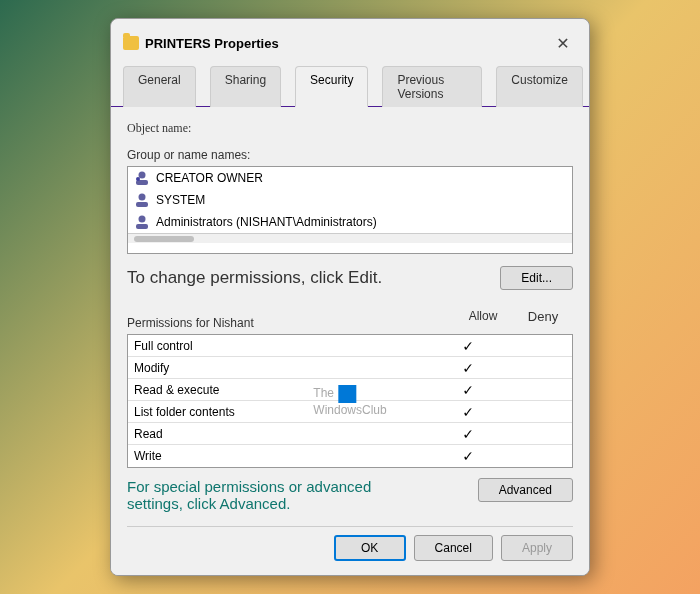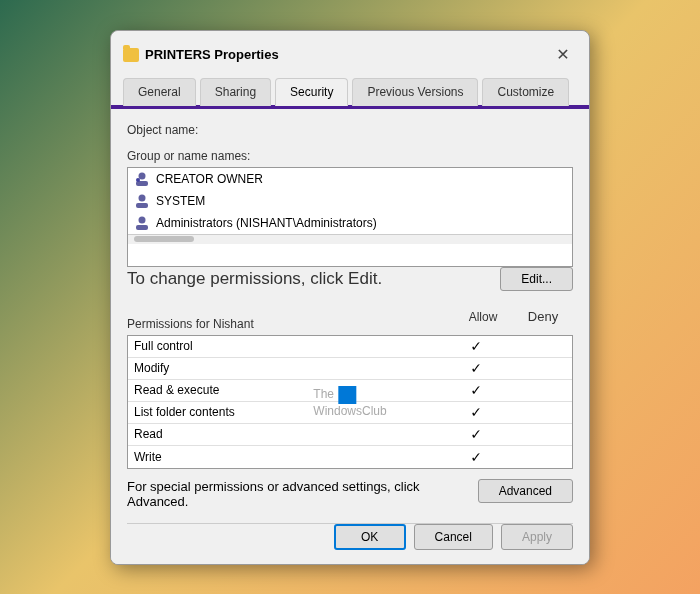--- a/index.html
+++ b/index.html
@@ -64,23 +64,23 @@
       cursor: pointer;
       display: flex;
       align-items: center;
       justify-content: center;
       border-radius: 4px;
       font-size: 16px;
       color: #444;
     }
     .tabs {
       display: flex;
-      padding: 8px 13px 0 12px;
-      gap: 2px;
-      border-bottom: 4px solid #4c1d95;
+      padding: 8px 4px 0 12px;
+      gap: 12px;
+      border-bottom: 1px solid #4c1d95;
       background: #f0f0f0;
     }
     .tab {
       padding: 6px 14px;
       border: 1px solid #ccc;
       border-bottom: none;
       background: #e0e0e0;
       cursor: pointer;
       border-radius: 4px 4px 0 0;
       font-size: 12px;
@@ -102,34 +102,35 @@
     }
     .object-name-row {
       display: flex;
       align-items: center;
       margin-bottom: 12px;
       gap: 6px;
     }
     .label {
       color: #333;
       white-space: nowrap;
+      font-family: Liberation Serif, serif;
     }
     .object-path {
       font-size: 12px;
       color: #000;
     }
     .section-label {
       font-size: 12px;
       color: #333;
       margin-bottom: 4px;
     }
     .list-box {
       border: 1px solid #999;
       background: #fff;
-      height: 100px;
+      height: 88px;
       overflow-y: auto;
       margin-bottom: 2px;
       position: relative;
     }
     .list-item {
       display: flex;
       align-items: center;
       padding: 3px 6px;
       gap: 6px;
       cursor: pointer;
@@ -210,20 +211,21 @@
       margin-bottom: 10px;
       position: relative;
     }
     .perm-row {
       display: flex;
       align-items: center;
       padding: 2px 6px;
       font-size: 12px;
       color: #000;
       min-height: 22px;
+      gap: 8px;
     }
     .perm-name {
       flex: 1;
       font-size: 12px;
     }
     .perm-check {
       width: 60px;
       text-align: center;
       font-size: 14px;
       color: #000;
@@ -233,29 +235,29 @@
       text-align: center;
     }
     .checkmark { color: #000; font-size: 14px; }
     .special-text-row {
       display: flex;
       align-items: flex-start;
       justify-content: space-between;
       margin-bottom: 14px;
     }
     .special-text {
-      font-size: 13px;
-      color: #000000;
+      font-size: 15px;
+      color: #0f766e;
       max-width: 300px;
     }
     .bottom-buttons {
       display: flex;
       justify-content: flex-end;
       gap: 8px;
-      padding-top: 0;
+      padding-top: 8px;
       border-top: 1px solid #ccc;
     }
     .watermark {
       position: absolute;
       top: 50%;
       left: 50%;
       transform: translate(-50%, -50%);
       color: #aaa;
       font-size: 12px;
       pointer-events: none;

